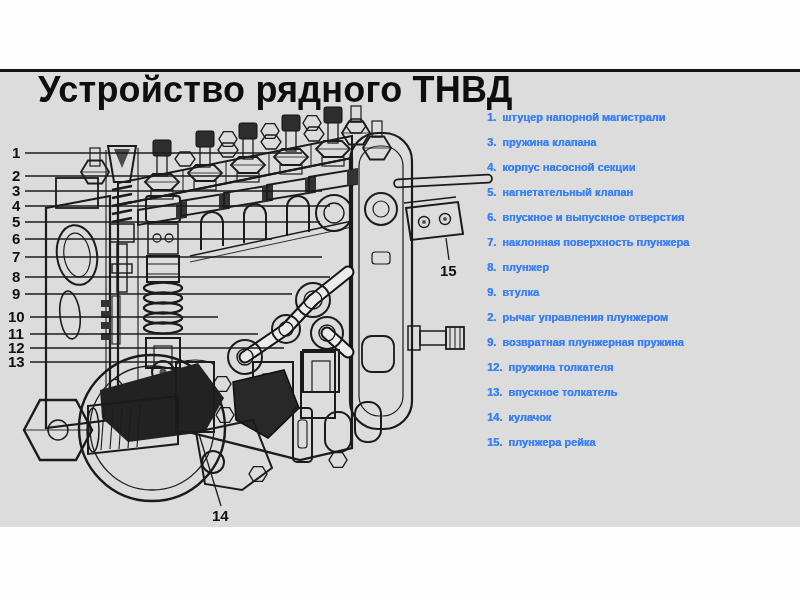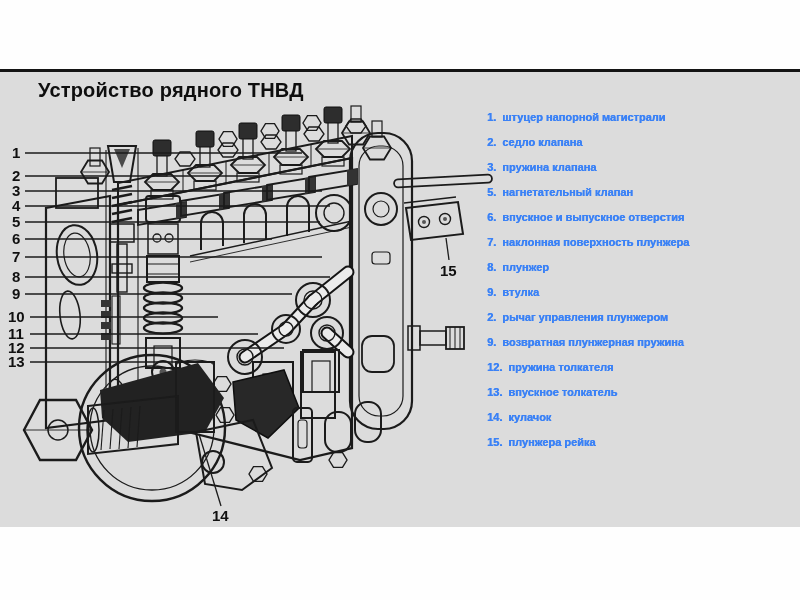--- a/index.html
+++ b/index.html
@@ -1,20 +1,20 @@
 <!DOCTYPE html>
 <html><head>
 <meta charset="utf-8">
 <style>
   html,body{margin:0;padding:0;background:#ffffff;}
   .stage{position:relative;width:800px;height:600px;background:#fefefe;overflow:hidden;
          font-family:"Liberation Sans",sans-serif;}
   .divider{position:absolute;left:0;top:69px;width:800px;height:3px;background:#141414;}
   .gray-band{position:absolute;left:0;top:72px;width:800px;height:455px;background:#dcdcdc;}
-  .page-title{position:absolute;left:38px;top:74px;font-size:20px;line-height:32px;
+  .page-title{position:absolute;left:38px;top:74px;font-size:36px;line-height:32px;
               font-weight:700;color:#0e0e0e;letter-spacing:.2px;white-space:nowrap;}
   .diagram-svg{position:absolute;left:0;top:0;width:800px;height:600px;}
   ol.parts{position:absolute;left:487px;top:105px;margin:0;padding:0;list-style:none;
            font-size:11px;line-height:25px;font-weight:700;color:#3b82f6;
            text-shadow:.4px 0 0 currentColor;white-space:nowrap;}
   ol.parts li{height:25px;}
   ol.parts .num{margin-right:6px;}
   
   .ln{stroke:#1b1b1b;fill:none;}
   .callout{font-family:"Liberation Sans",sans-serif;font-weight:700;font-size:15px;fill:#101010;}
@@ -256,22 +256,22 @@
       <text class="callout" x="8" y="367">13</text>
       <text class="callout" x="212" y="521">14</text>
       <text class="callout" x="440" y="276">15</text>
     </g>
   </svg>
 
   <div class="page-title">Устройство рядного ТНВД</div>
 
   <ol class="parts">
     <li><span class="num">1.</span><span>штуцер напорной магистрали</span></li>
-    <li><span class="num">2.</span><span>седло клапана</span></li>
     <li><span class="num">3.</span><span>пружина клапана</span></li>
+    <li><span class="num">4.</span><span>корпус насосной секции</span></li>
     <li><span class="num">5.</span><span>нагнетательный клапан</span></li>
     <li><span class="num">6.</span><span>впускное и выпускное отверстия</span></li>
     <li><span class="num">7.</span><span>наклонная поверхность плунжера</span></li>
     <li><span class="num">8.</span><span>плунжер</span></li>
     <li><span class="num">9.</span><span>втулка</span></li>
     <li><span class="num">2.</span><span>рычаг управления плунжером</span></li>
     <li><span class="num">9.</span><span>возвратная плунжерная пружина</span></li>
     <li><span class="num">12.</span><span>пружина толкателя</span></li>
     <li><span class="num">13.</span><span>впускное толкатель</span></li>
     <li><span class="num">14.</span><span>кулачок</span></li>

